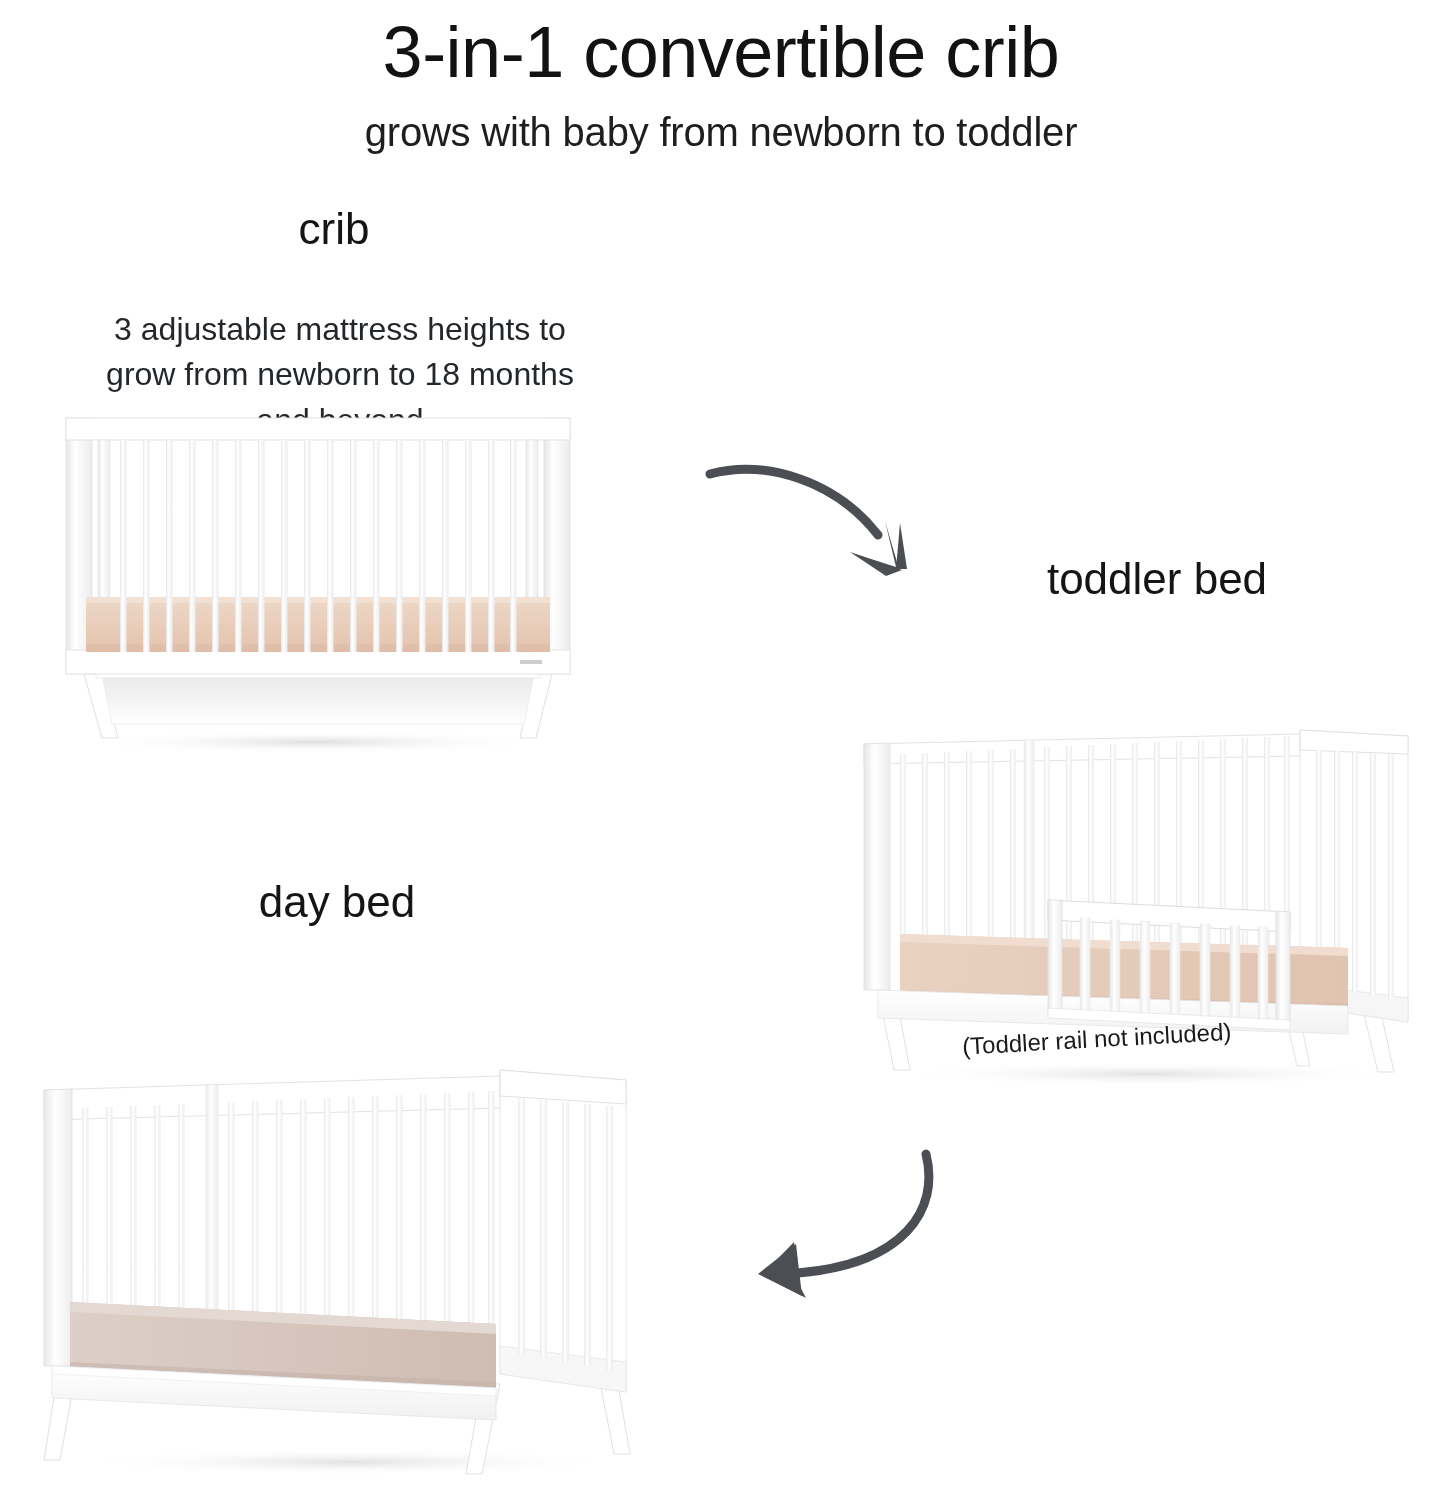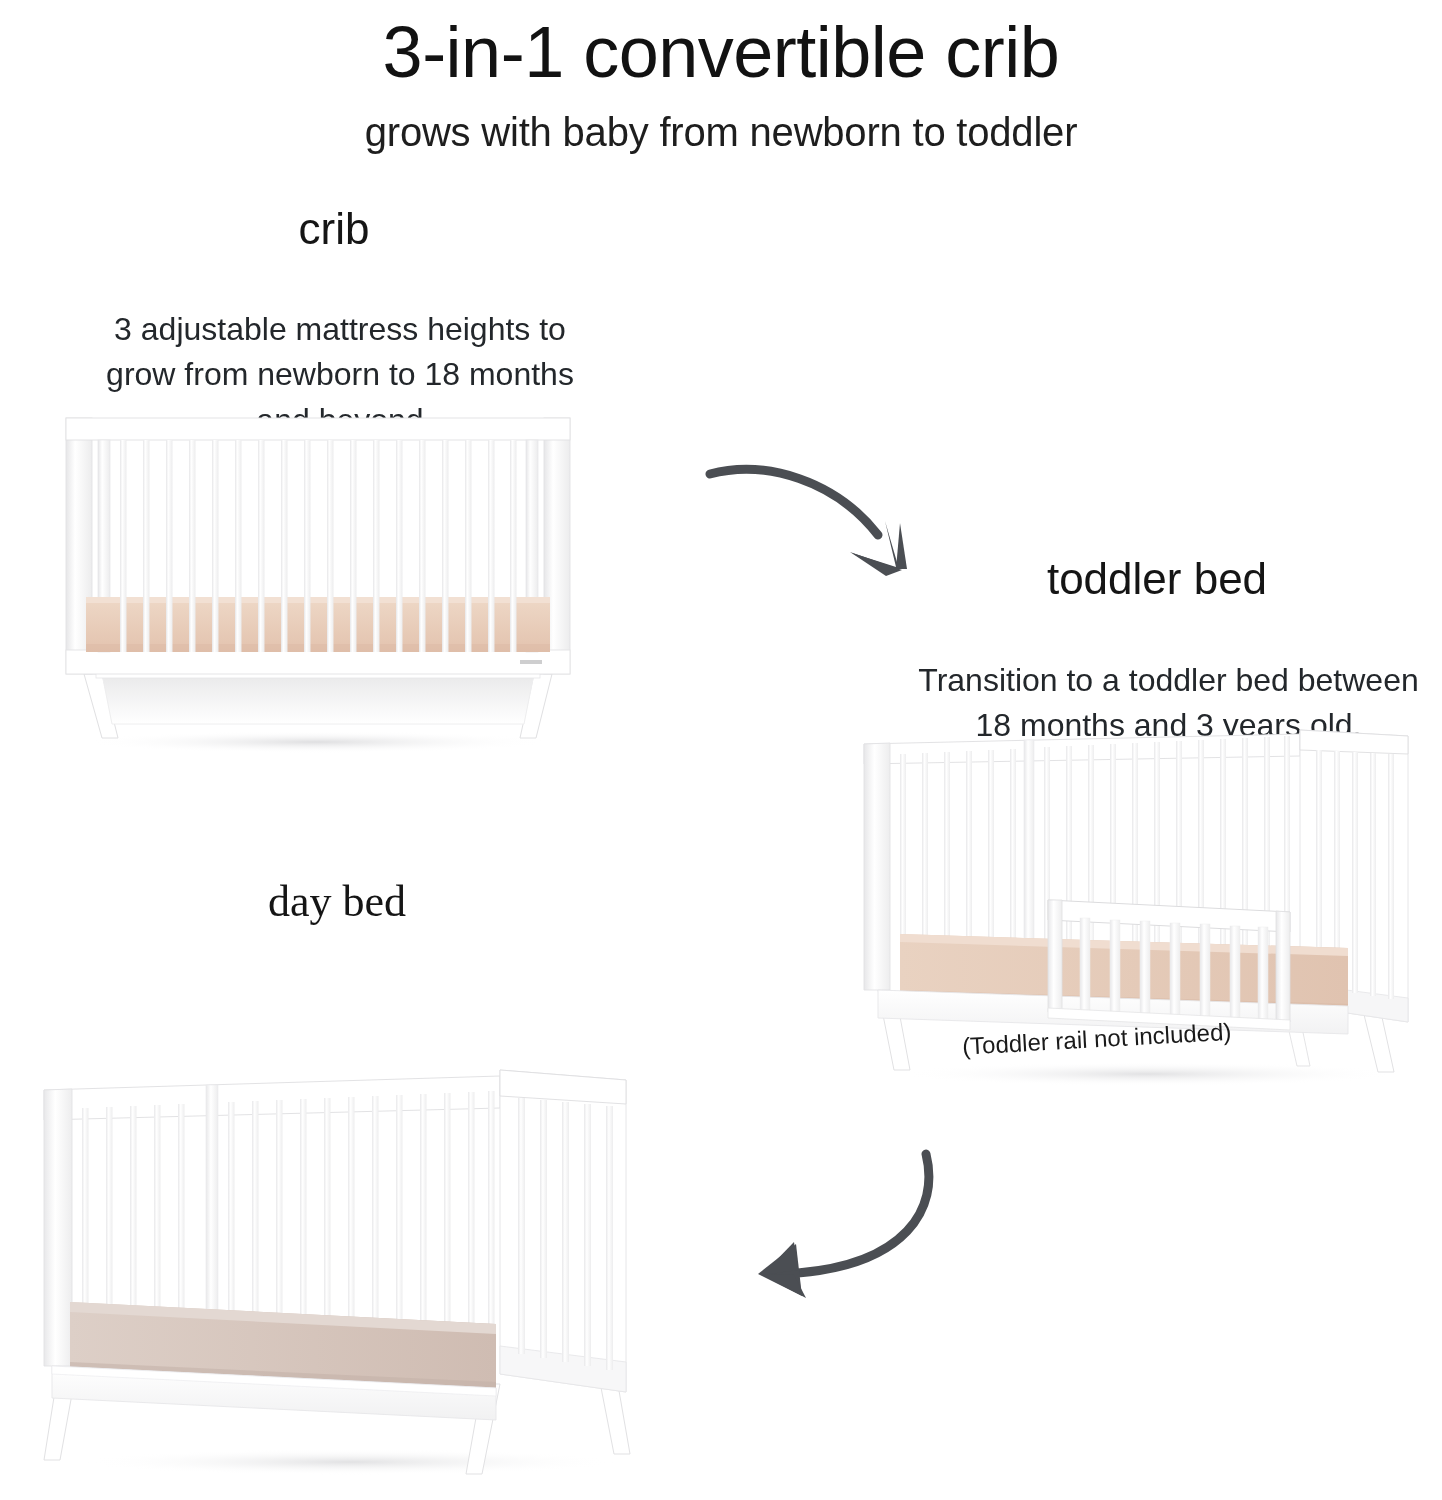--- a/index.html
+++ b/index.html
@@ -71,21 +71,21 @@
     color: #23272b;
     text-align: center;
   }
 
   #crib-heading   { top: 193px; left: 142px;  width: 360px; }
   #crib-caption   { top: 291px; left: 60px;   width: 528px; }
 
   #toddler-heading{ top: 543px; left: 920px;  width: 450px; }
   #toddler-caption{ top: 642px; left: 900px;  width: 505px; }
 
-  #daybed-heading { top: 866px; left: 145px;  width: 360px; font-family: Liberation Serif, serif; }
+  #daybed-heading { top: 866px; left: 145px;  width: 360px; }
   #daybed-caption { top: 965px; left = 0;     width: 528px; left: 54px; }
 
   .disclaimer {
     position: absolute;
     top: 1034px;
     left: 922px;
     width: 350px;
     margin: 0;
     font-size: 24px;
     font-weight: 300;
@@ -204,21 +204,20 @@
   <div id="arrow-top" class="arrow">
     <svg viewBox="0 0 262 160" xmlns="http://www.w3.org/2000/svg">
       <path d="M10,31 C66,16 136,38 178,92" fill="none" stroke="#4b4e53" stroke-width="9" stroke-linecap="round"></path>
       <path d="M152,110 L196,124 L185,78 L199,126 L186,131 Z" fill="#4b4e53"></path>
       <path d="M196,126 L200,80 L207,126 Z" fill="#4b4e53"></path>
       <path d="M150,109 L202,127 L186,133 Z" fill="#4b4e53"></path>
     </svg>
   </div>
 
   <h2 id="toddler-heading" class="sec-heading">toddler bed</h2>
-  <p id="toddler-caption" class="sec-caption">Transition to a toddler bed between 18 months and 3 years old.</p>
 
   <div id="toddler-art" class="art">
     <svg viewBox="0 0 580 370" xmlns="http://www.w3.org/2000/svg">
       <defs>
         <linearGradient id="tMatTop" x1="0" y1="0" x2="1" y2="0">
           <stop offset="0%" stop-color="#e9d2c1"></stop>
           <stop offset="100%" stop-color="#e0c3b0"></stop>
         </linearGradient>
         <linearGradient id="tWoodV" x1="0" y1="0" x2="1" y2="0">
           <stop offset="0%" stop-color="#e7e7e9"></stop>

